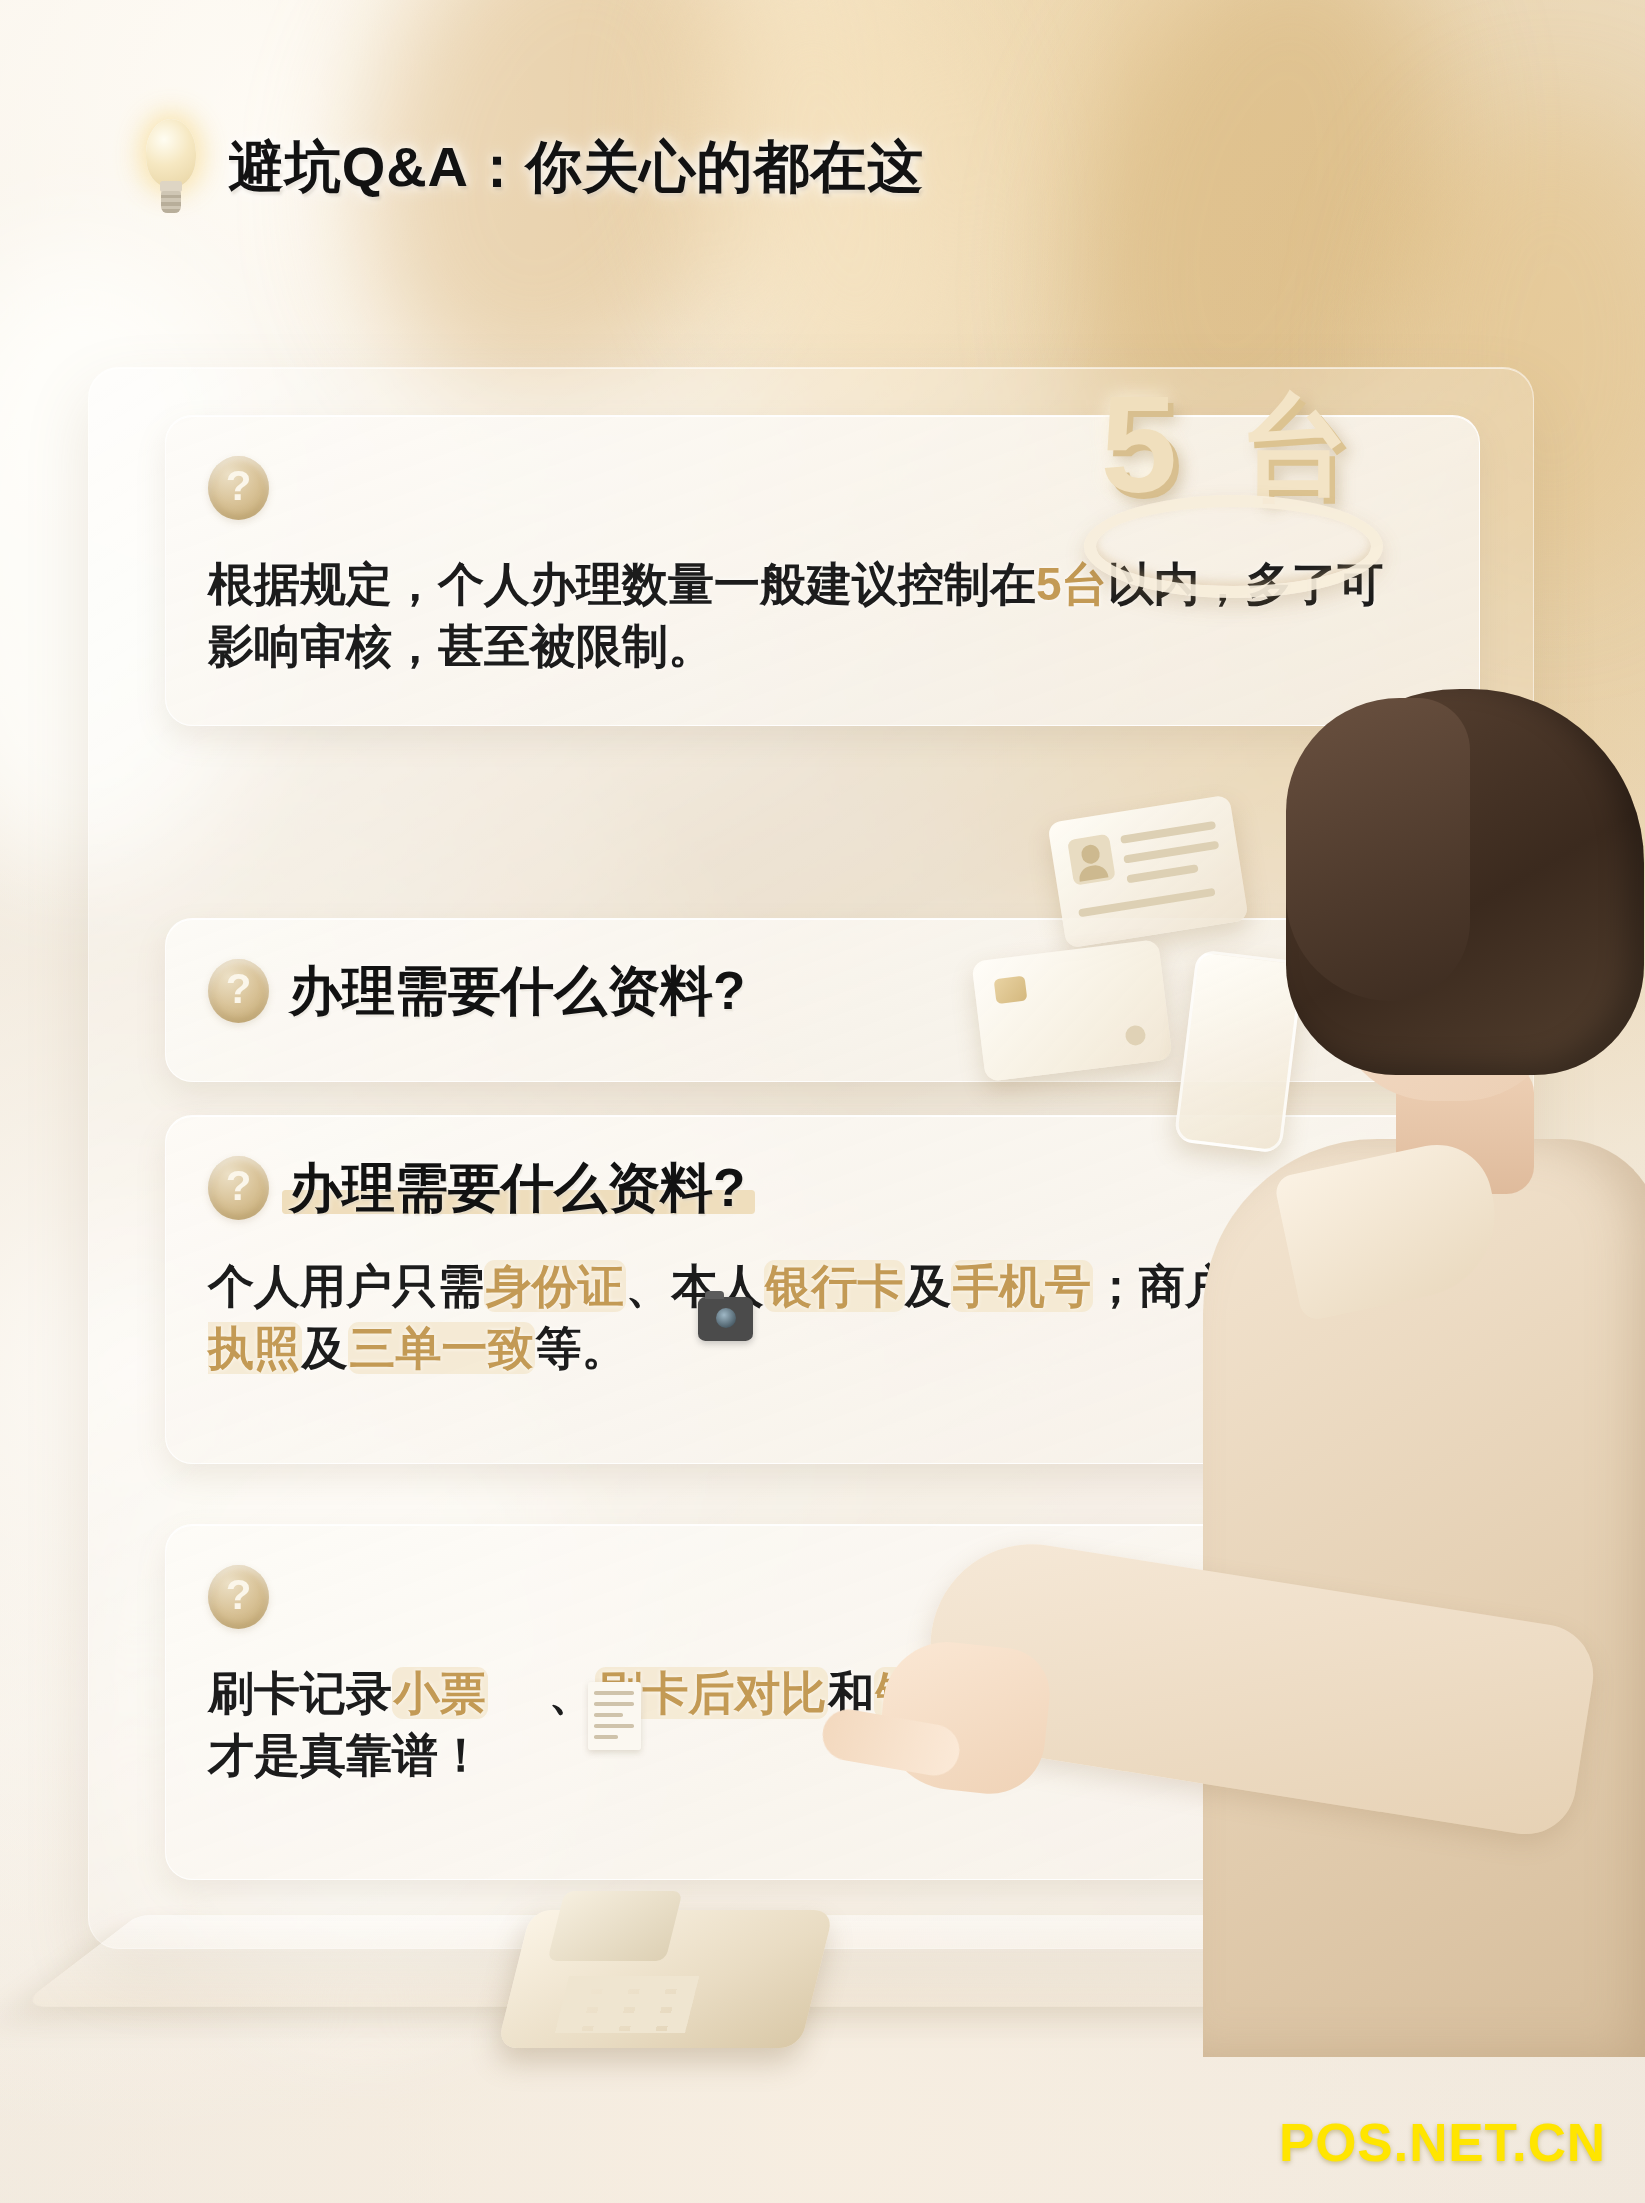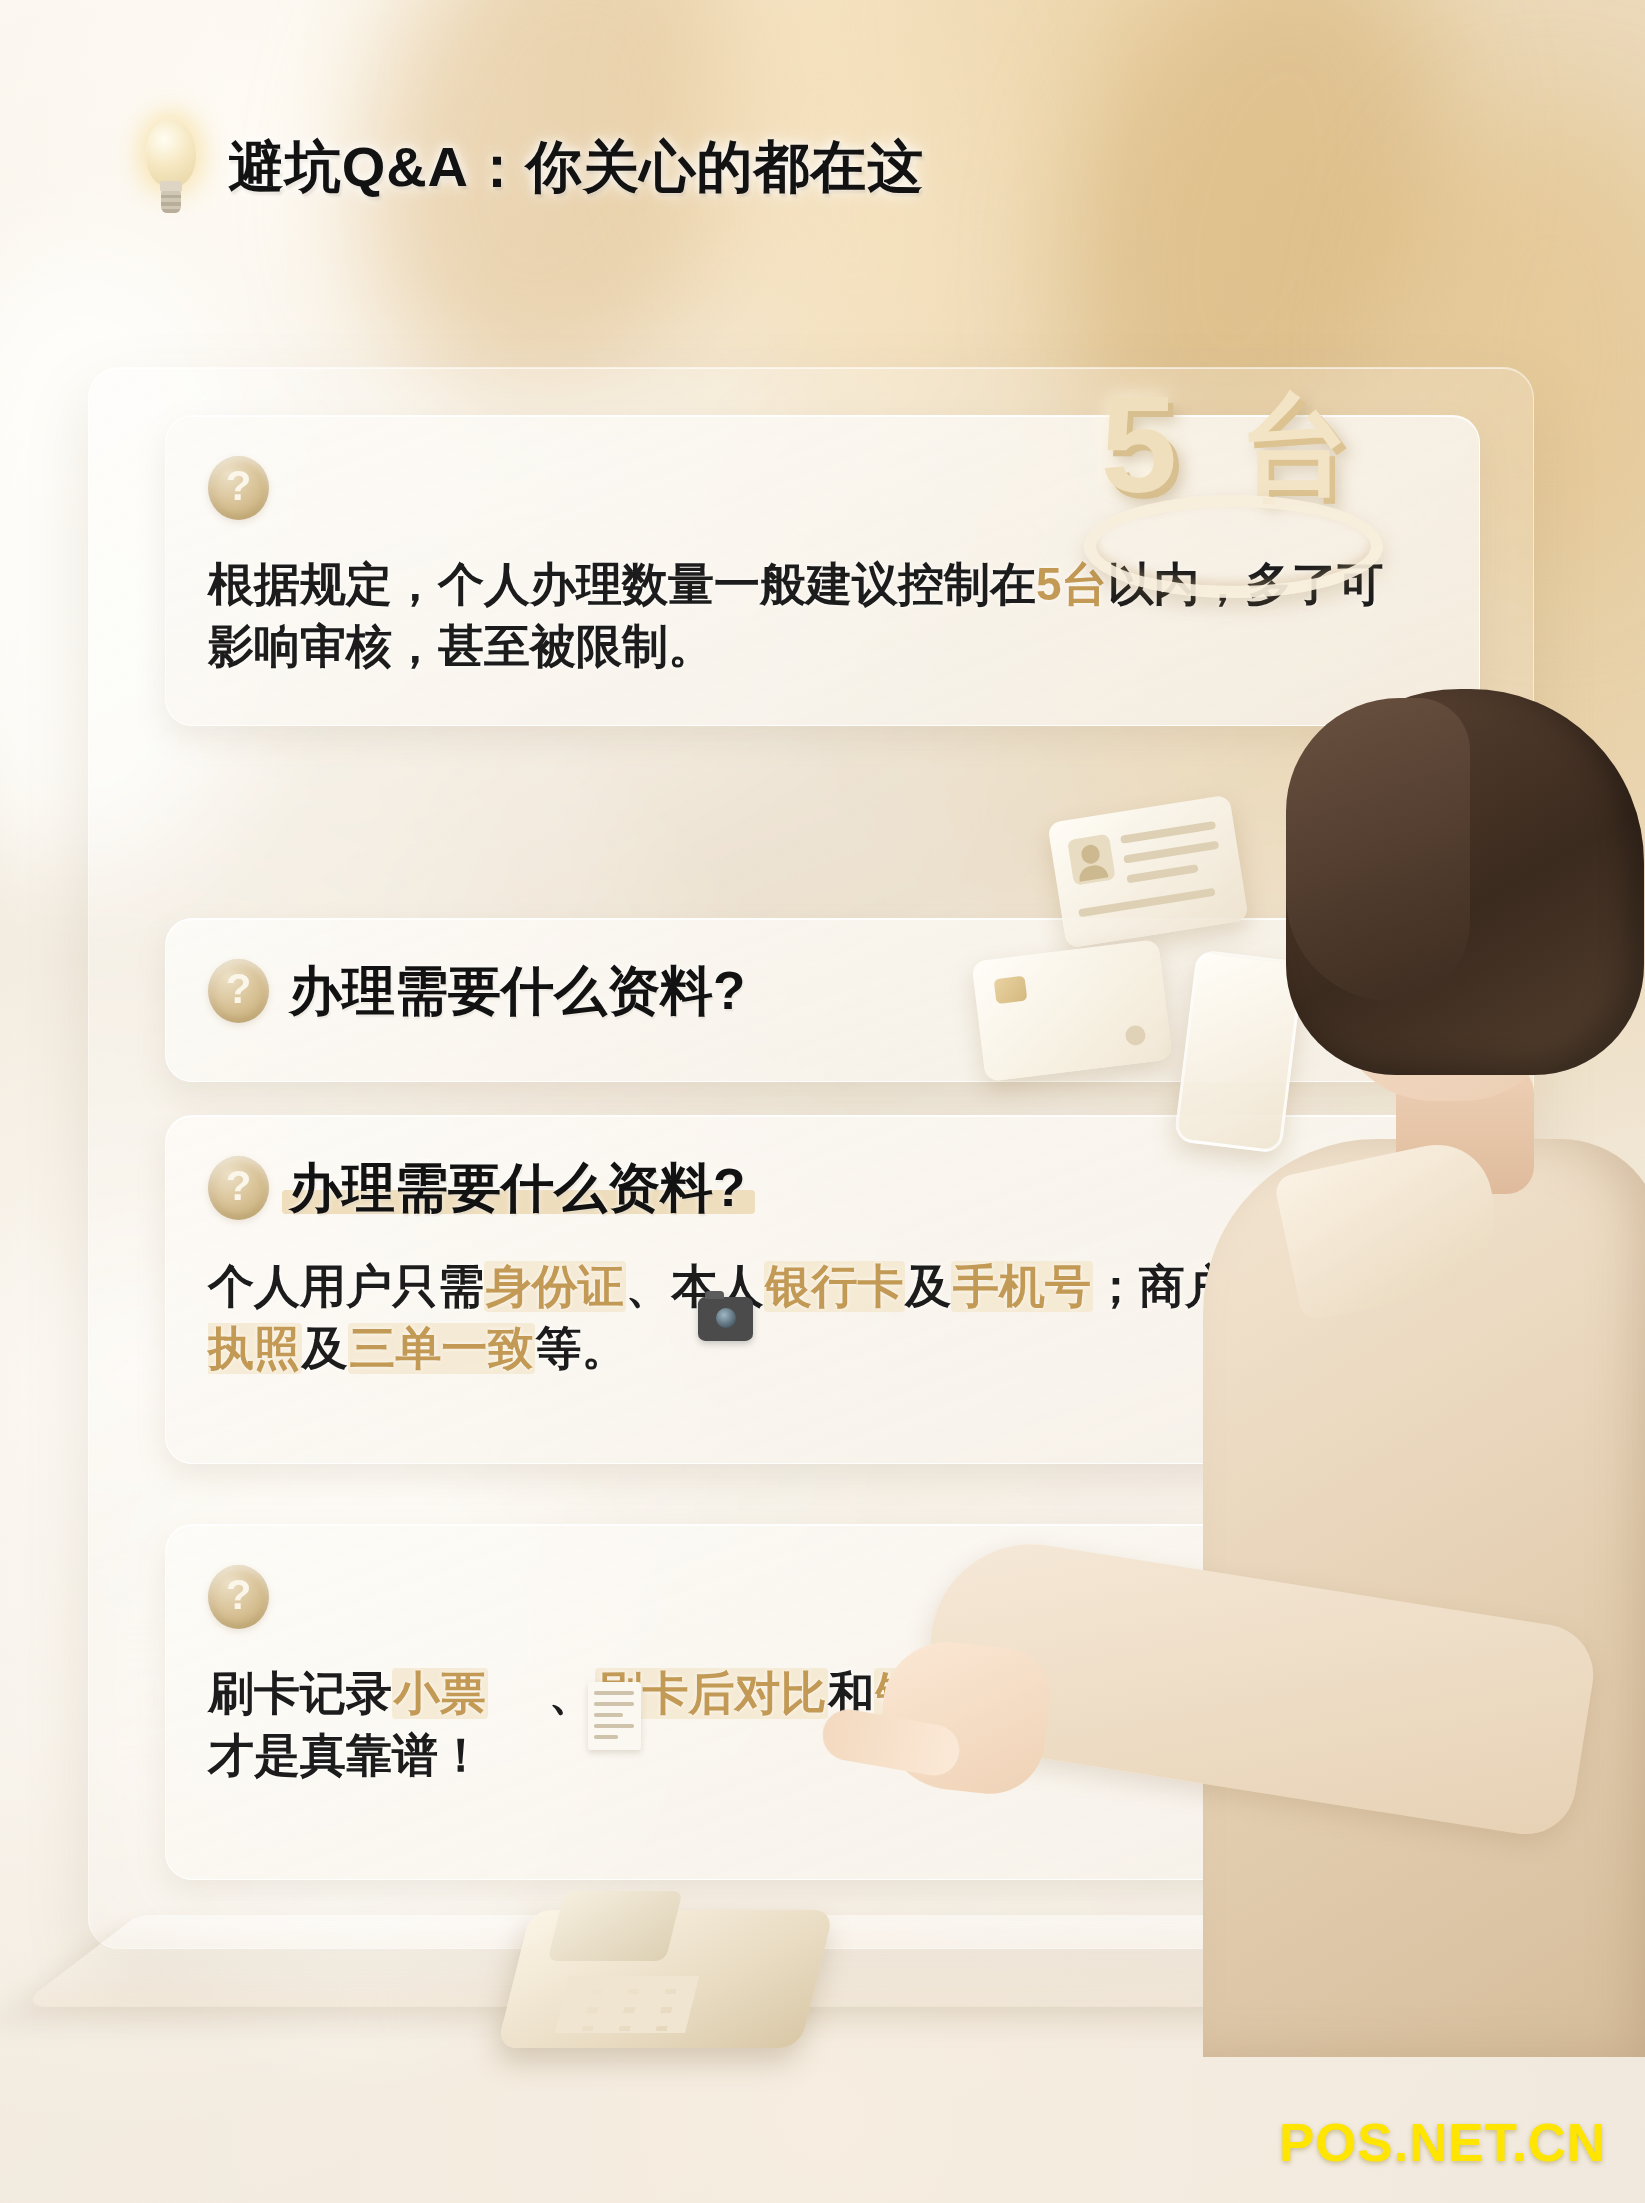--- a/index.html
+++ b/index.html
@@ -72,21 +72,21 @@
   .qtext{font-size:53px;font-weight:bold;color:#121212;line-height:1.05;white-space:nowrap;position:relative;
     text-shadow:0 0 5.5px rgba(255,255,255,.9),0.9px 1.8px 1.8px rgba(130,110,80,.18);}
   .qtext .hl{position:absolute;left:-7.3px;right:-9.2px;bottom:1.8px;height:24px;background:rgba(238,219,183,.92);border-radius:3.7px;z-index:-1;}
 
   .answer{position:absolute;left:42px;font-size:46px;line-height:1.34;color:#1c1c1c;font-weight:bold;
     text-shadow:0 0 4.6px rgba(255,255,255,.8);}
   .a1{top:138px;width:1221px;}
   .a3{top:140px;width:1221px;}
   .a4{top:138px;width:1221px;}
   .gold{color:#c39a55;}
-  .gold-bg{background:rgba(243,229,203,.75);border-radius:4px;padding:0 1.8px;font-family:Liberation Serif, serif;}
+  .gold-bg{background:rgba(243,229,203,.75);border-radius:11px;padding:0 1.8px;}
 
   
   .five{position:absolute;left:1084px;top:377px;width:303px;height:211px;z-index:5;}
   .five .num{position:absolute;left:16.5px;top:-1.8px;font-size:138px;font-weight:bold;color:#f0dfbd;line-height:1;
     text-shadow:5.5px 6.4px 0 #d8bf8f, 9.2px 11px 14.7px rgba(150,120,70,.35), 0 0 20px rgba(255,248,230,.9);}
   .five .ch{position:absolute;left:156px;top:13px;font-size:110px;font-weight:bold;color:#f3e4c6;line-height:1;
     text-shadow:5.5px 6.4px 0 #dcc391, 9.2px 11px 14.7px rgba(150,120,70,.35);}
   .five .ring{position:absolute;left:0px;top:118px;width:275px;height:79px;border-radius:50%;
     border:12px solid rgba(247,238,219,.92);box-shadow:0 9.2px 20px rgba(150,120,70,.22),inset 0 -4.6px 9.2px rgba(200,170,120,.35);}
 

